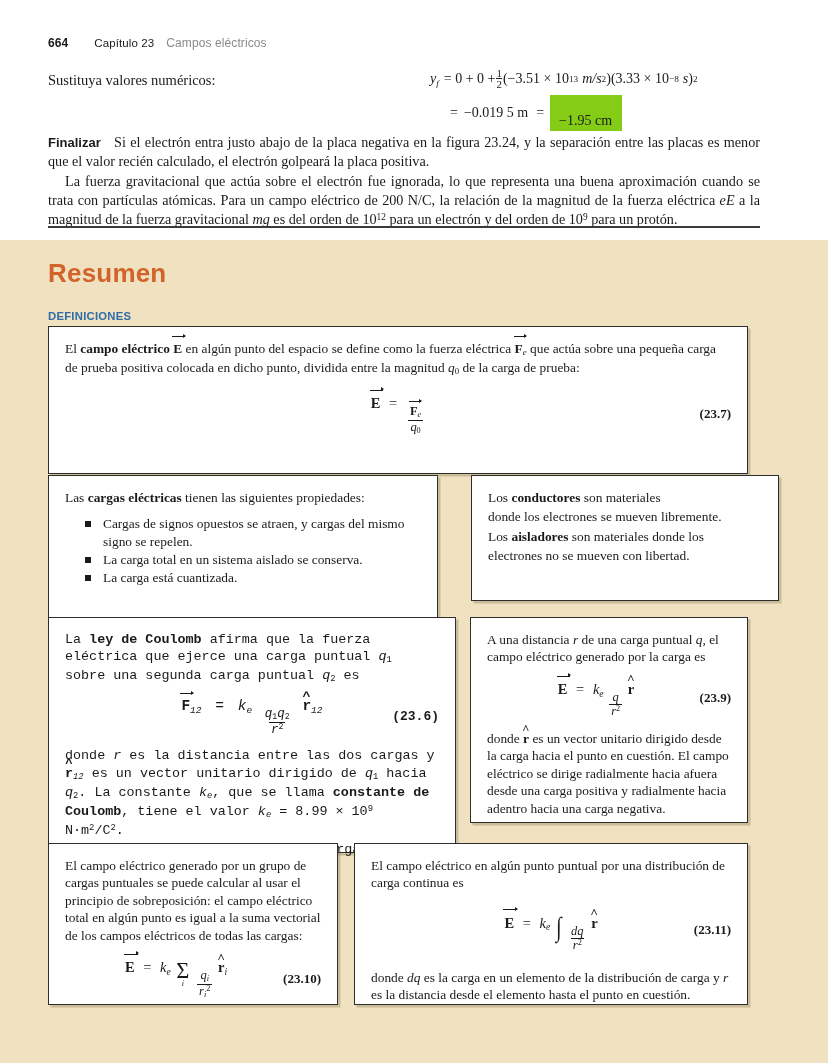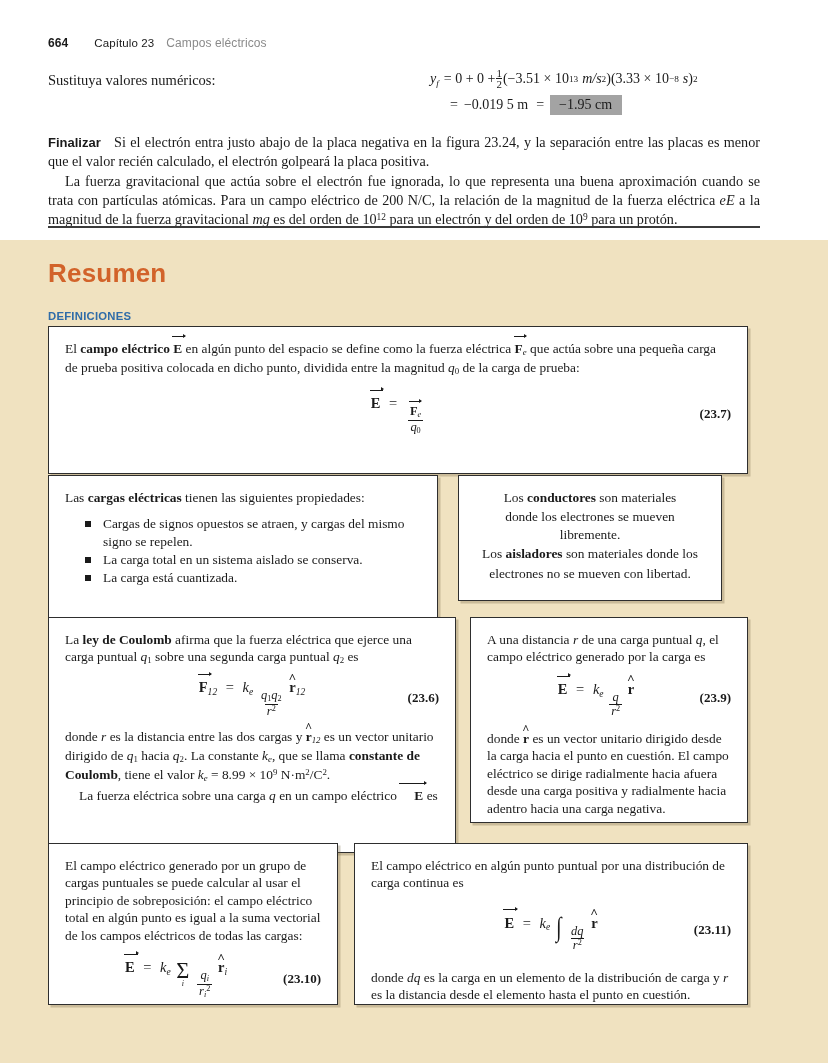--- a/index.html
+++ b/index.html
@@ -30,22 +30,22 @@
     font-size:14.5px;
   }
   .mathblock{
     position:absolute;left:430px;top:68px;
     font-size:14px;
   }
   .mline{display:flex;align-items:center;white-space:nowrap;margin-bottom:5px;
          font-family:"Liberation Serif","DejaVu Serif",serif;}
   .mline.second{margin-left:20px;}
   .hl{
-    background:#a3a3a3;
-    padding:2px 10px 2px 9px;
+    background:#84cc16;
+    padding:18px 10px 2px 9px;
     display:inline-block;
     margin-left:6px;
   }
 
   
   .finalizar{
     position:absolute;left:48px;top:133px;width:712px;
     font-size:14.2px;line-height:1.33;text-align:justify;
   }
   .finalizar .lead{
@@ -88,22 +88,22 @@
     box-sizing:border-box;
     font-size:13.4px;line-height:1.3;
     padding:13px 16px 12px 16px;
   }
   .box p{margin:0;}
   .box p + p{margin-top:2px;}
   .box p.indent{text-indent:14px;}
 
   #box-def{left:48px;top:326px;width:700px;height:148px;}
   #box-cargas{left:48px;top:475px;width:390px;height:150px;}
-  #box-cond{left:458px;top:475px;width:264px;height:126px;text-align:center;}
-  #box-coulomb{left:48px;top:617px;width:408px;height:236px;}
+  #box-cond{left:471px;top:475px;width:308px;height:126px;}
+  #box-coulomb{left:48px;top:617px;width:408px;height:236px;font-family:Liberation Mono, monospace;}
   #box-punt{left:470px;top:617px;width:278px;height:206px;}
   #box-grupo{left:48px;top:843px;width:290px;height:162px;}
   #box-cont{left:354px;top:843px;width:394px;height:162px;}
 
   ul.bullets{list-style:none;margin:9px 0 0 0;padding:0 0 0 20px;}
   ul.bullets li{position:relative;padding-left:18px;margin-bottom:1px;line-height:1.28;}
   ul.bullets li .sq{
     position:absolute;left:0;top:6px;width:6px;height:6px;background:#1a1a1a;
   }
 

